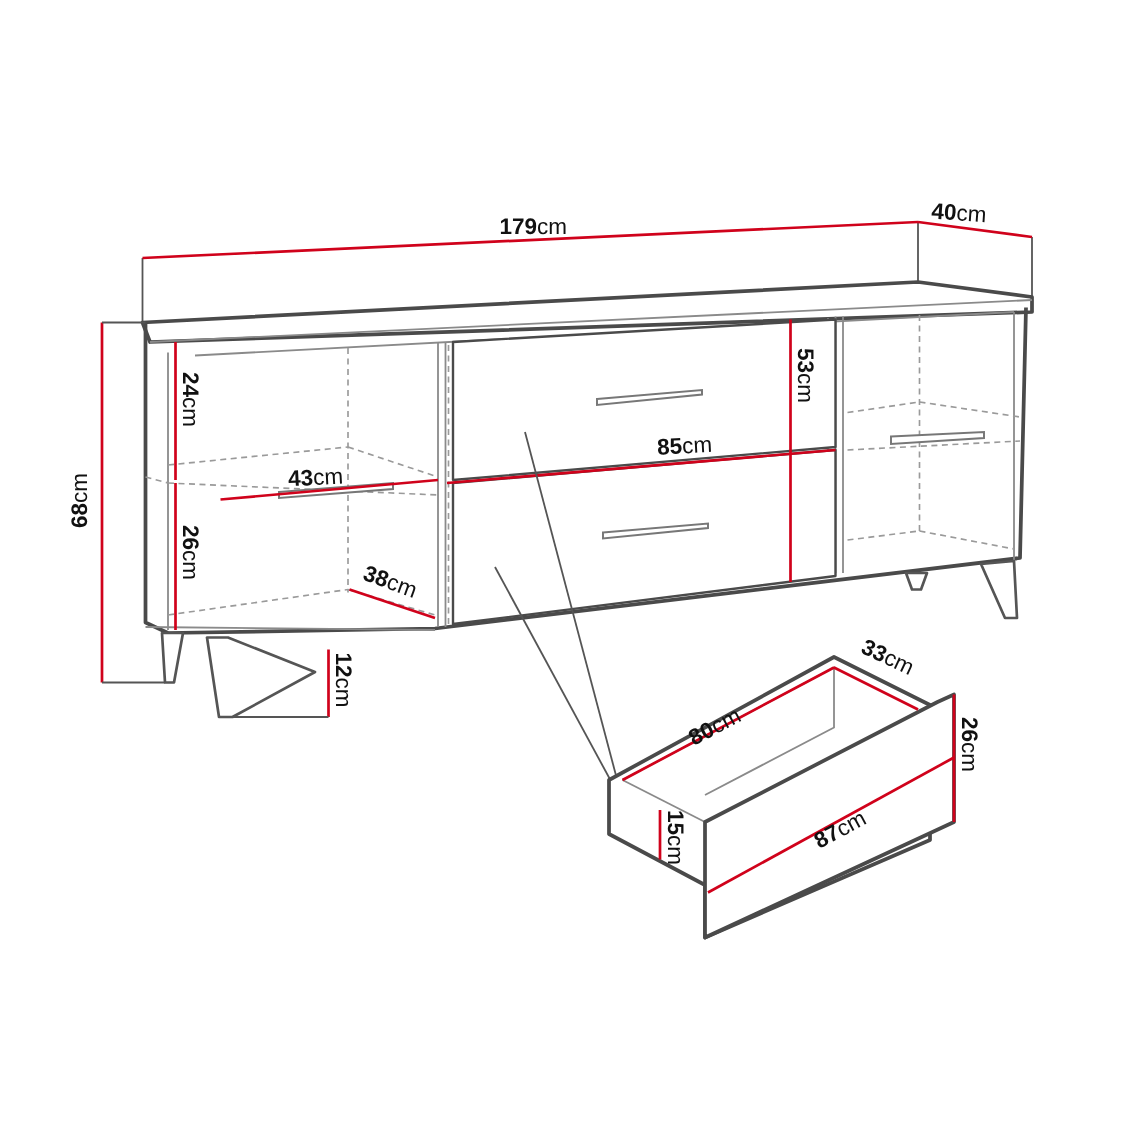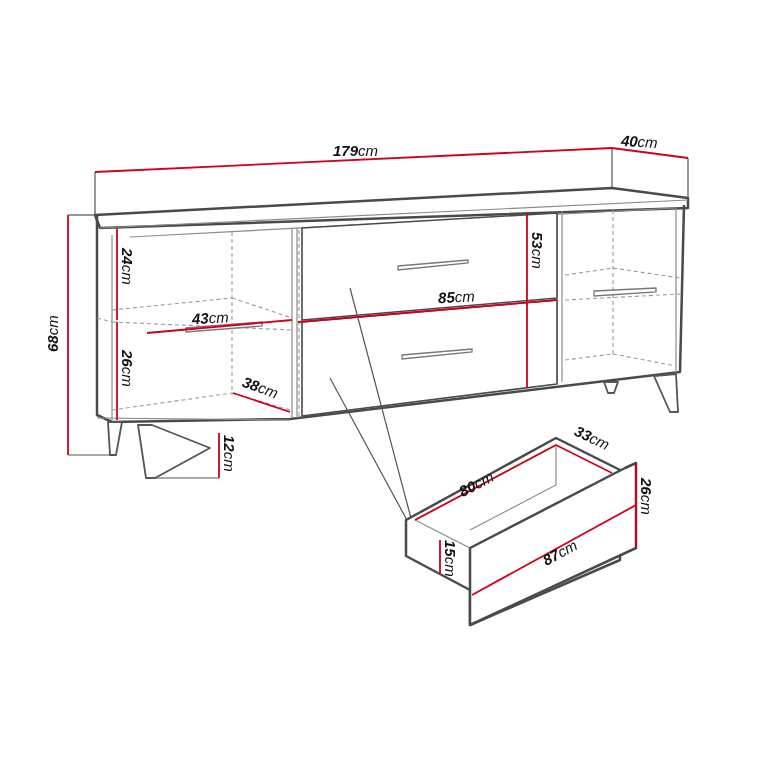--- a/index.html
+++ b/index.html
@@ -1,17 +1,17 @@
 <!DOCTYPE html>
 <html><head>
   <meta charset="utf-8">
   <style>
     html, body { margin: 0; padding: 0; background: #ffffff; }
     body { width: 760px; height: 760px; overflow: hidden; font-family: "Liberation Sans", "DejaVu Sans", sans-serif; }
-    #stage { position: relative; width: 760px; height: 760px; font-style: italic; }
+    #stage { position: relative; width: 760px; height: 760px; }
     svg { position: absolute; left: 0; top: 0; }
     .outline { fill: none; stroke: #4a4a4a; stroke-width: 2.5; stroke-linejoin: round; }
     .thin { fill: none; stroke: #8a8a8a; stroke-width: 1.2; }
     .dash { fill: none; stroke: #9a9a9a; stroke-width: 1.1; stroke-dasharray: 4 3; }
     .dim { fill: none; stroke: #555; stroke-width: 1.2; }
     .red { fill: none; stroke: #d0021b; stroke-width: 1.8; }
     .handle { fill: #ffffff; stroke: #777; stroke-width: 1.3; }
     .leg { fill: #ffffff; stroke: #555; stroke-width: 1.8; stroke-linejoin: round; }
     .lbl { font-size: 15px; fill: #111; }
     .lbl .num { font-weight: bold; }

